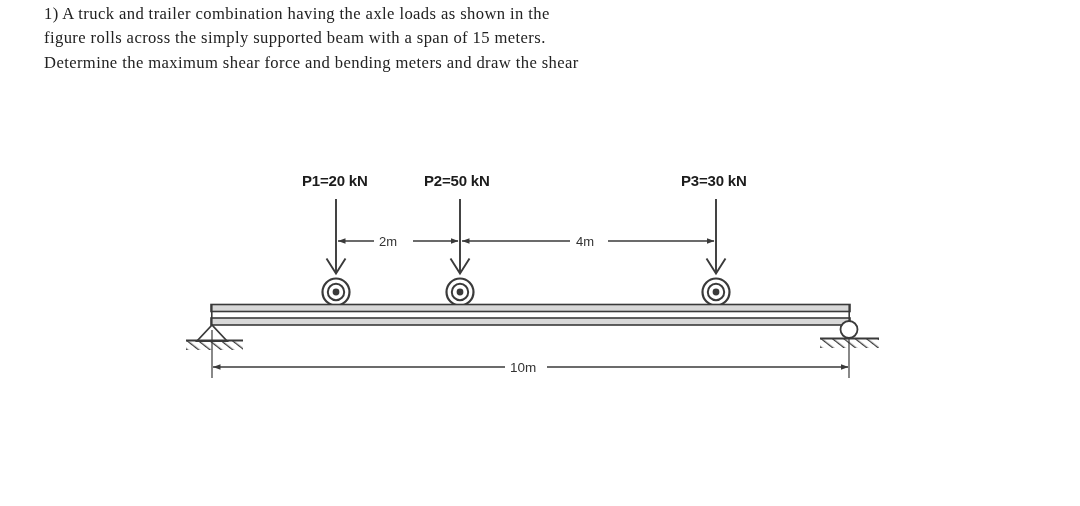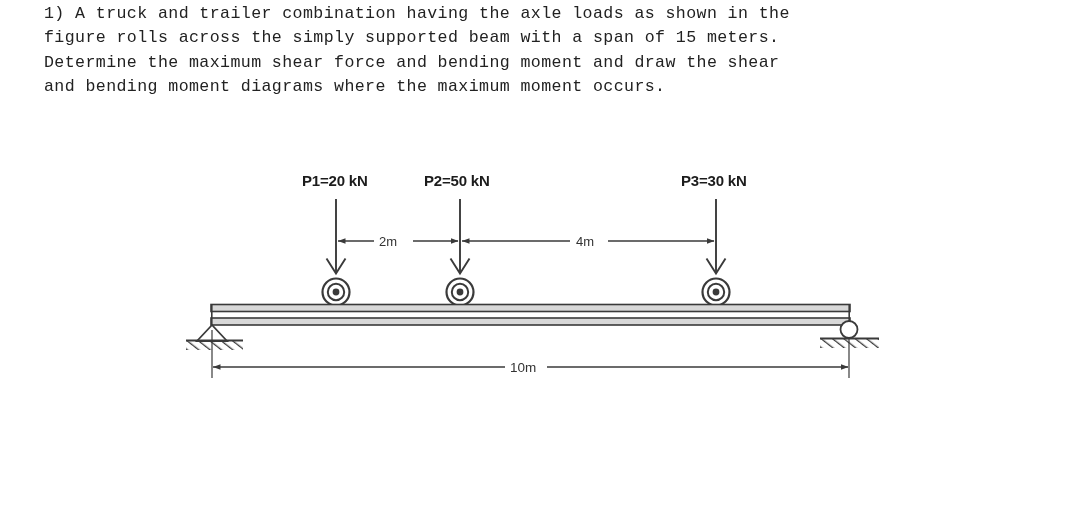--- a/index.html
+++ b/index.html
@@ -16,21 +16,21 @@
     font-family: "Liberation Sans", sans-serif;
     color: #1a1a1a;
   }
 
   
   #problem-statement {
     position: absolute;
     left: 44px;
     top: 2px;
     width: 990px;
-    font-family: Liberation Mono, monospace;
+    font-family: Liberation Serif, serif;
     font-size: 16.6px;
     line-height: 24.3px;
     letter-spacing: 0.4px;
     color: #222222;
     text-align: justify;
     text-align-last: left;
     white-space: normal;
   }
   #problem-statement .pline {
     display: block;
@@ -70,22 +70,21 @@
     font-weight: 400;
     fill: #333333;
   }
 </style>
 </head>
 <body>
 
 <div id="problem-statement">
   <span class="pline">1) A truck and trailer combination having the axle loads as shown in the</span>
   <span class="pline">figure rolls across the simply supported beam with a span of 15 meters.</span>
-  <span class="pline">Determine the maximum shear force and bending moment and draw the shear</span>
-  <span class="pline">and bending moment diagrams where the maximum moment occurs.</span>
+  <span class="pline">Determine the maximum shear force and bending meters and draw the shear</span>
 </div>
 
 <div id="figure">
 <svg viewBox="0 0 1080 506" xmlns="http://www.w3.org/2000/svg">
   <defs>
 
     <pattern id="hatch" patternUnits="userSpaceOnUse" width="7" height="10" patternTransform="rotate(-52)">
       <line x1="0" y1="0" x2="0" y2="10" stroke="#3a3a3a" stroke-width="2.6"></line>
     </pattern>
     <marker id="arrowSolid" markerWidth="8" markerHeight="8" refX="7" refY="4" orient="auto" markerUnits="userSpaceOnUse">

